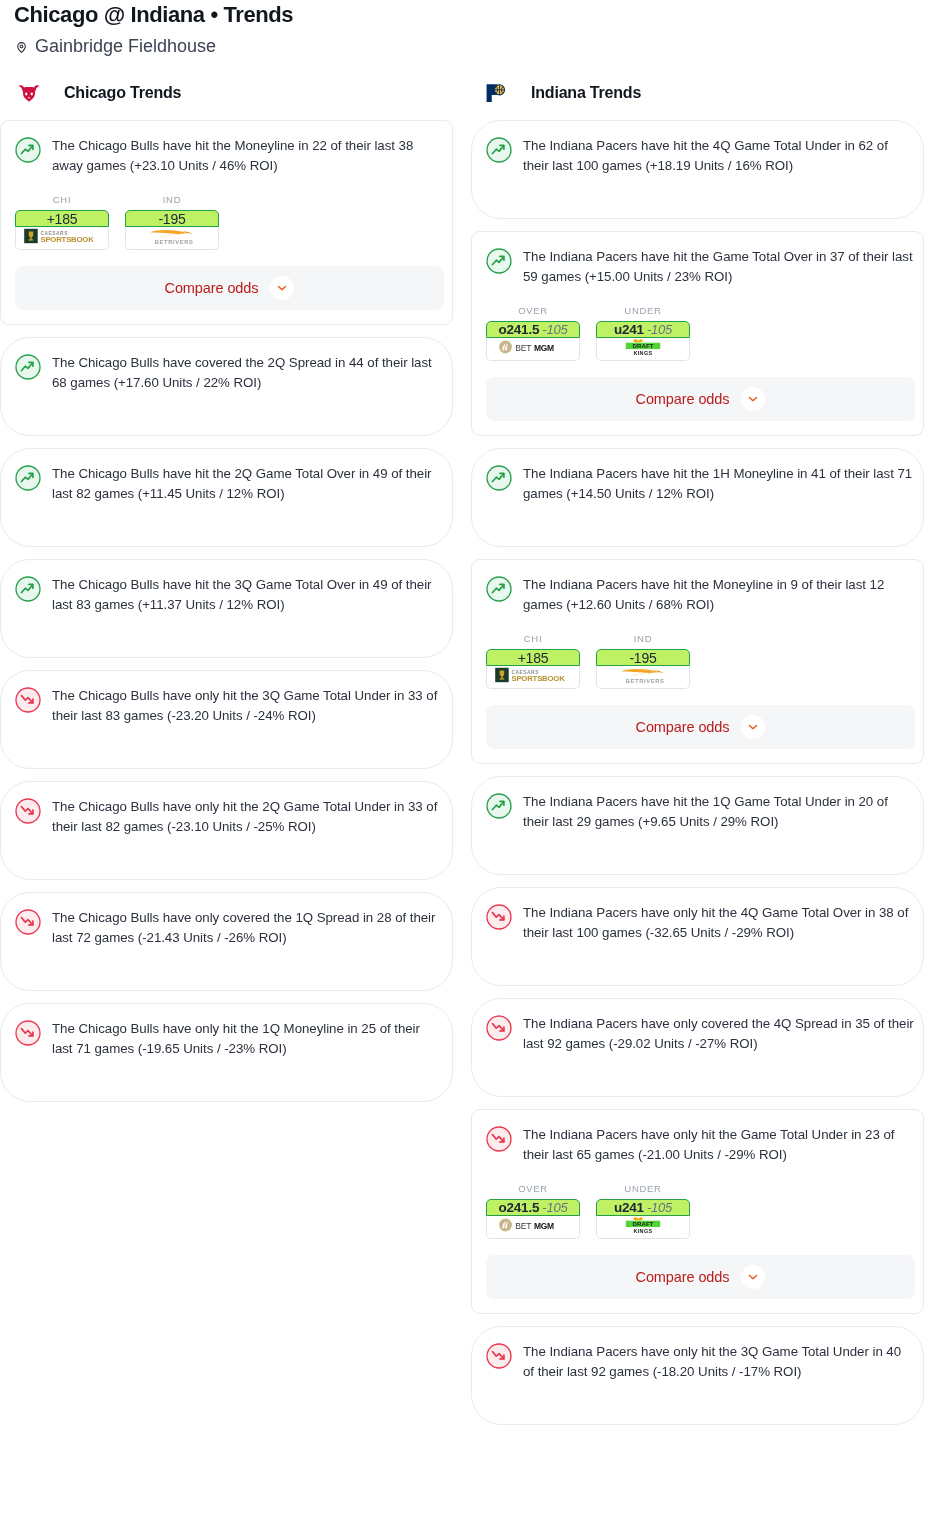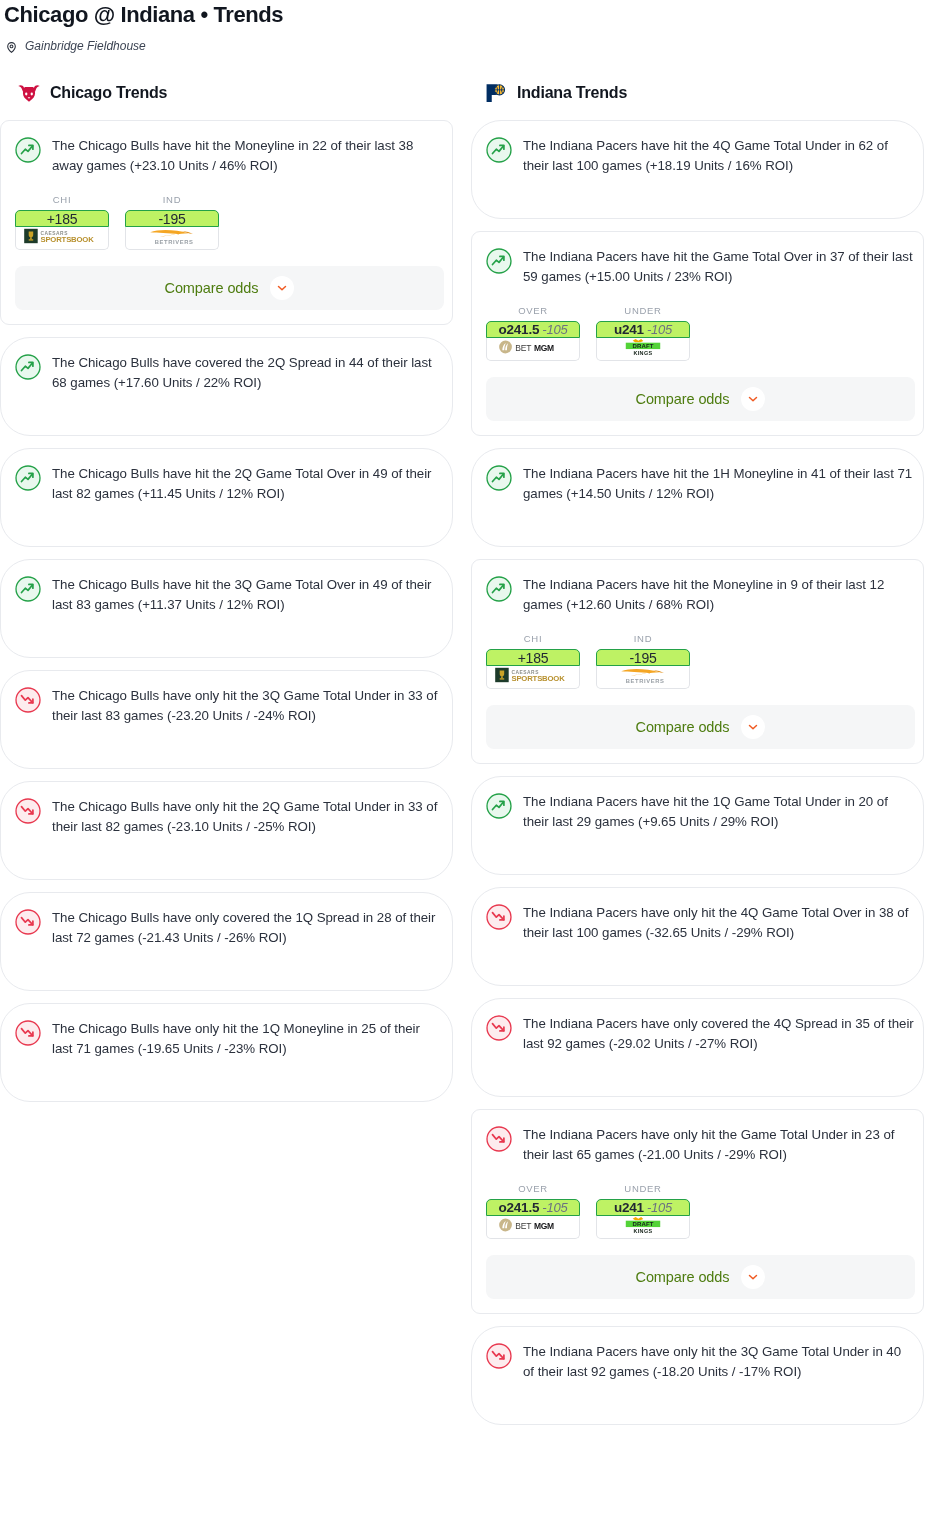--- a/index.html
+++ b/index.html
@@ -6,57 +6,56 @@
   html, body {
     width: 944px;
     background: #ffffff;
     font-family: "Liberation Sans", sans-serif;
     color: #1e2430;
     -webkit-font-smoothing: antialiased;
   }
   body { padding: 0 0 8px 0; }
 
   
-  .page-header { padding: 2px 0 0 2px; }
+  .page-header { padding: 2px 0 0 12px; }
   .page-title {
     font-size: 22px;
     font-weight: 700;
     letter-spacing: -0.4px;
     color: #11161f;
     line-height: 26px;
     padding-left: 2px;
   }
   .venue-row {
     display: flex;
     align-items: center;
     gap: 7px;
     margin-top: 11px;
     padding-left: 3px;
   }
   .venue-text {
-    font-size: 12px;
+    font-size: 18px;
     color: #3c4453;
     line-height: 15px;
-    font-style: italic;
   }
   .pin-icon { display: block; width: 13px; height: 13px; }
 
   
   .columns {
     display: flex;
     gap: 18px;
     margin-top: 26px;
     align-items: flex-start;
   }
   .column { width: 453px; flex: 0 0 453px; }
 
   .col-header {
     display: flex;
     align-items: center;
-    gap: 8px;
+    gap: 22px;
     padding-left: 16px;
     margin-bottom: 14px;
     height: 26px;
   }
   .col-header.ind { padding-left: 12px; }
   .col-title {
     font-size: 16px;
     font-weight: 700;
     color: #11161f;
     letter-spacing: -0.2px;
@@ -144,21 +143,21 @@
     height: 44px;
     display: flex;
     align-items: center;
     justify-content: center;
     gap: 12px;
     cursor: pointer;
   }
   .compare-label {
     font-size: 14.5px;
     font-weight: 500;
-    color: #4d7c0f;
+    color: #b91c1c;
     letter-spacing: -0.1px;
   }
   .chev-circle {
     width: 24px; height: 24px;
     border-radius: 50%;
     background: #ffffff;
     display: flex;
     align-items: center;
     justify-content: center;
   }

